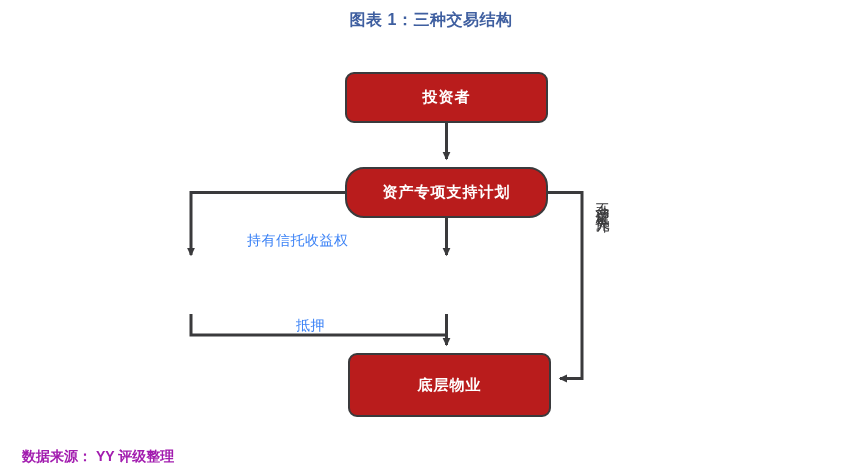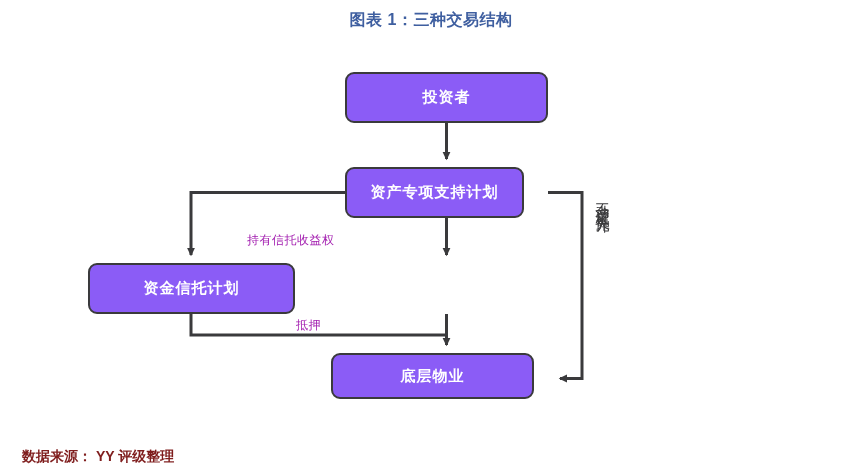--- a/index.html
+++ b/index.html
@@ -37,63 +37,63 @@
     white-space: nowrap;
   }
 
   
   .source-note {
     position: absolute;
     left: 22px;
     top: 448px;
     font-size: 14px;
     font-weight: bold;
-    color: #7f1d1d;
+    color: #a21caf;
     white-space: nowrap;
   }
 
   
   #connectors {
     position: absolute;
     left: 0;
     top: 0;
     width: 862px;
     height: 474px;
     pointer-events: none;
   }
 
   
   .node {
     position: absolute;
     box-sizing: border-box;
-    background: #8b5cf6;
+    background: #b91c1c;
     border: 2px solid #3a3a3c;
     border-radius: 9px;
     display: flex;
     align-items: center;
     justify-content: center;
     color: #ffffff;
     font-size: 15px;
     font-weight: bold;
     letter-spacing: 1px;
     white-space: nowrap;
     z-index: 3;
   }
 
   #node-investor       { left: 345px; top: 72px;  width: 203px; height: 51px; }
-  #node-abs-plan       { left: 345px; top: 167px; width: 179px; height: 51px; }
+  #node-abs-plan       { left: 345px; top: 167px; width: 203px; height: 51px; border-radius: 19px; }
   #node-fund-trust     { left: 88px;  top: 263px; width: 207px; height: 51px; }
   #node-property-trust { left: 357px; top: 263px; width: 180px; height: 51px; }
-  #node-underlying     { left: 331px; top: 353px; width: 203px; height: 46px; }
+  #node-underlying     { left: 348px; top: 353px; width: 203px; height: 64px; }
 
   
   .edge-label {
     position: absolute;
-    font-size: 12px;
-    color: #a21caf;
+    font-size: 14px;
+    color: #3b82f6;
     white-space: nowrap;
     z-index: 4;
     letter-spacing: 0.5px;
   }
   #label-hold-rights { left: 247px; top: 232px; }
   #label-mortgage    { left: 296px; top: 317px; }
 
   .edge-label-vertical {
     position: absolute;
     font-size: 14px;
@@ -130,21 +130,20 @@
 
     <path d="M191,314 L191,335 L446.5,335" fill="none" stroke="#3a3a3c" stroke-width="3"></path>
 
     <path d="M548,192.5 L582,192.5 L582,378.5 L560,378.5" fill="none" stroke="#3a3a3c" stroke-width="3" marker-end="url(#arrowhead)"></path>
   </svg>
 
   <div class="node" id="node-investor">投资者</div>
 
   <div class="node" id="node-abs-plan">资产专项支持计划</div>
 
-  <div class="node" id="node-fund-trust">资金信托计划</div>
 
 
   <div class="node" id="node-underlying">底层物业</div>
 
   <div class="edge-label" id="label-hold-rights">持有信托收益权</div>
 
   <div class="edge-label" id="label-mortgage">抵押</div>
 
   <div class="edge-label-vertical" id="label-registry">不动产登记机关允许</div>
 

